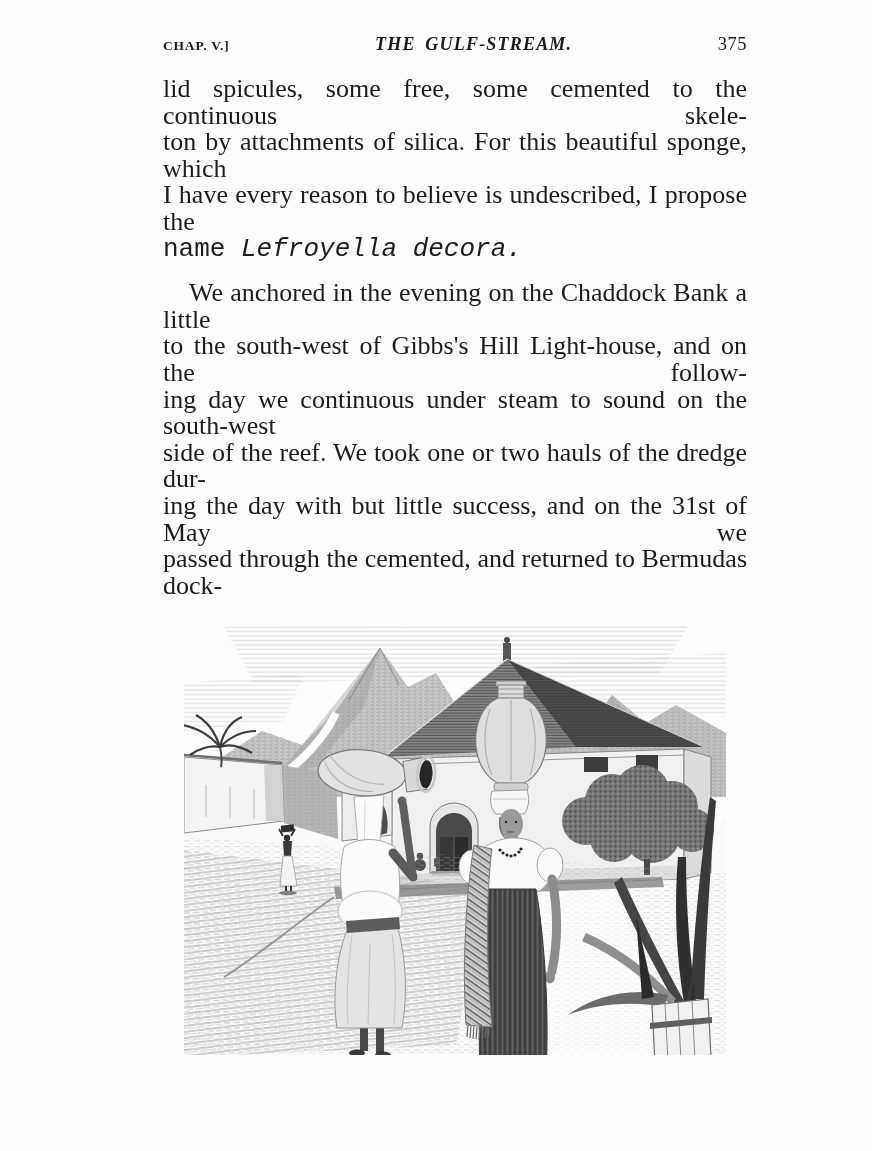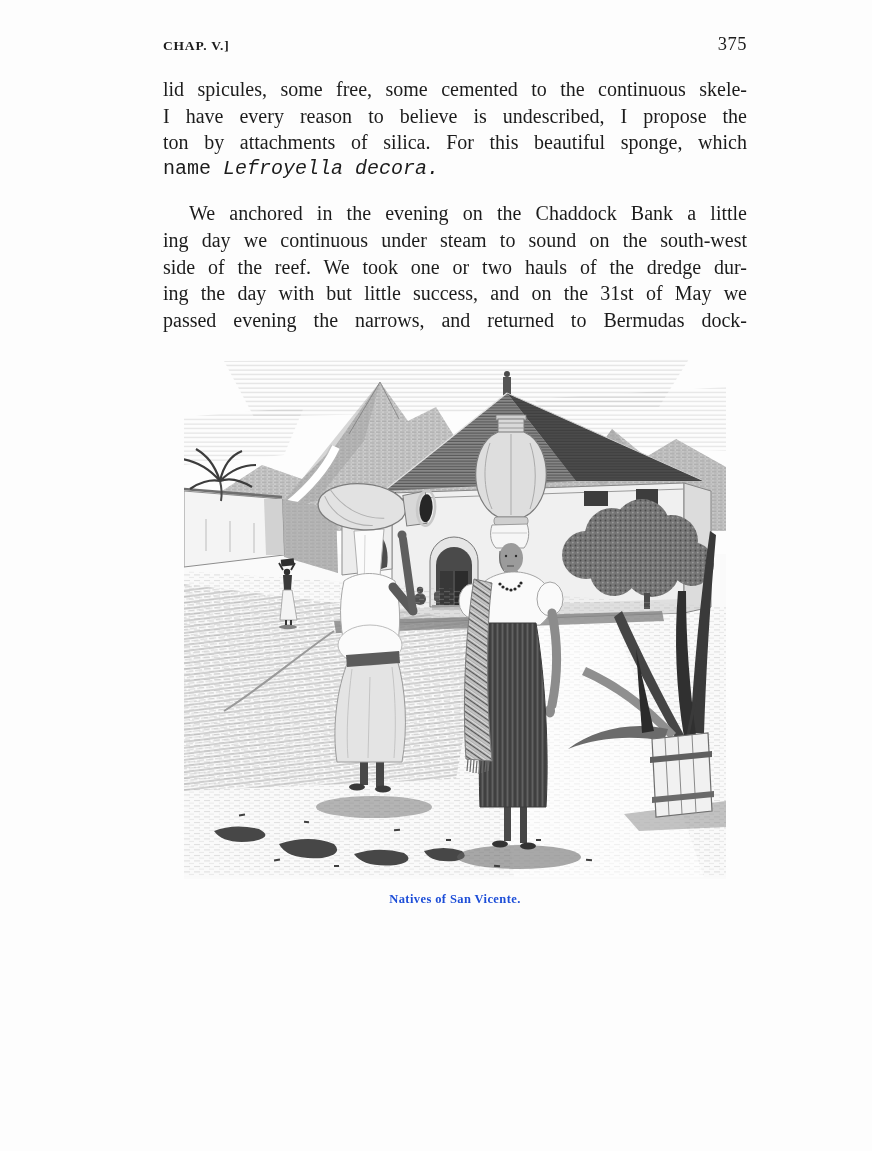--- a/index.html
+++ b/index.html
@@ -7,54 +7,56 @@
     width:872px;height:1151px;background:#fdfdfd;color:#1c1c1c;
     font-family:"Liberation Serif","DejaVu Serif",serif;
     -webkit-font-smoothing:antialiased;
   }
   .page{position:relative;width:872px;height:1055px;overflow:hidden;}
   .content{position:absolute;left:163px;top:34px;width:584px;}
   .header{display:flex;justify-content:space-between;align-items:baseline;}
   .chap{font-size:13.5px;letter-spacing:.8px;font-variant:small-caps;font-weight:600;}
   .runtitle{font-style:italic;font-weight:bold;font-size:18px;letter-spacing:1.2px;word-spacing:4px;}
   .pagenum{font-size:18.5px;letter-spacing:.5px;}
-  .bodytext{margin-top:21px;font-size:20px;line-height:26.6px;}
+  .bodytext{margin-top:21px;font-size:26px;line-height:26.6px;}
   .jline{text-align:justify;text-align-last:justify;}
   .lastline{text-align:justify;text-align-last:left;font-family:Liberation Mono, monospace;}
   .indent{text-indent:26px;}
   .italic{font-style:italic;}
   .para2{margin-top:18px;}
   .figure{margin:26px 0 0 0;padding:0;text-align:center;}
   .figure svg{display:block;margin:0 auto;}
   .caption{margin-top:13px;font-size:12.5px;font-weight:bold;letter-spacing:.4px;color:#1d4ed8;}
 </style>
 </head>
 <body>
 
 <div class="page">
   <div class="content">
 
     <div class="header">
       <span class="chap">CHAP. V.]</span>
+      <span class="runtitle">THE GULF-STREAM.</span>
       <span class="pagenum">375</span>
     </div>
 
     <div class="bodytext">
       <div class="para">
         <div class="jline">lid spicules, some free, some cemented to the continuous skele-</div>
+        <div class="jline">ton by attachments of silica.  For this beautiful sponge, which</div>
         <div class="jline">I have every reason to believe is undescribed, I propose the</div>
-        <div class="jline">ton by attachments of silica.  For this beautiful sponge, which</div>
         <div class="lastline"><span>name </span><span class="italic">Lefroyella decora.</span></div>
       </div>
       <div class="para para2">
         <div class="jline indent">We anchored in the evening on the Chaddock Bank a little</div>
+        <div class="jline">to the south-west of Gibbs's Hill Light-house, and on the follow-</div>
         <div class="jline">ing day we continuous under steam to sound on the south-west</div>
         <div class="jline">side of the reef.  We took one or two hauls of the dredge dur-</div>
         <div class="jline">ing the day with but little success, and on the 31st of May we</div>
-        <div class="jline">passed evening the narrows, and returned to Bermudas dock-</div>
+        <div class="jline">passed through the cemented, and returned to Bermudas dock-</div>
       </div>
     </div>
 
     <figure class="figure">
       <svg width="542" height="520" viewBox="0 0 542 520">
         <defs>
           <pattern id="skyl" width="7" height="4.5" patternUnits="userSpaceOnUse">
             <line x1="0" y1="2" x2="7" y2="2" stroke="#9f9f9f" stroke-width="0.7"></line>
           </pattern>
           <pattern id="mtx" width="6" height="3.6" patternUnits="userSpaceOnUse">

